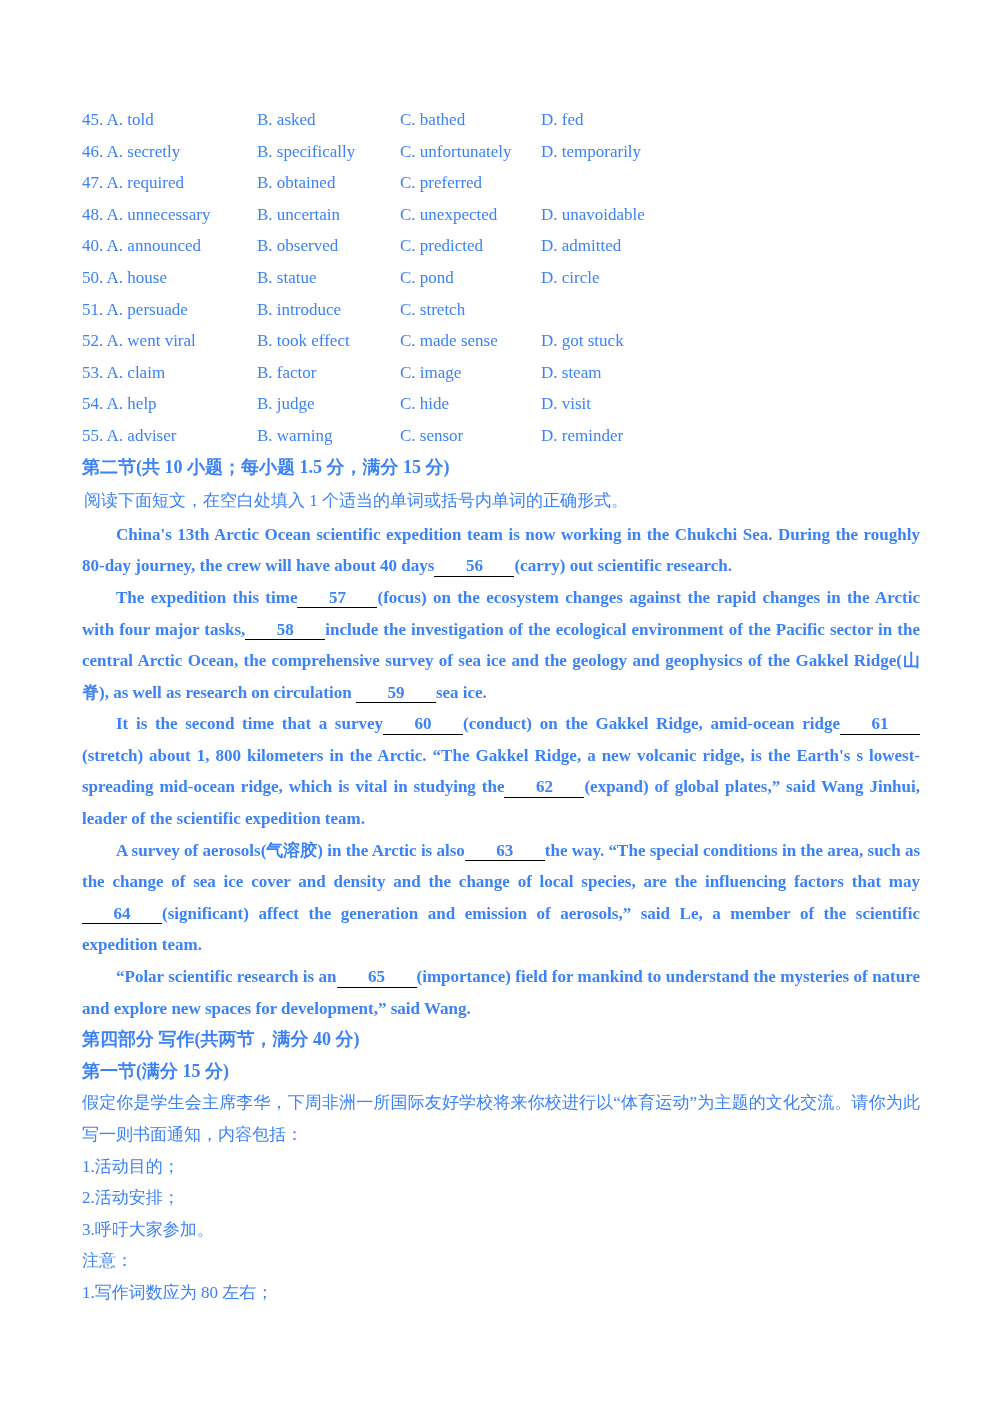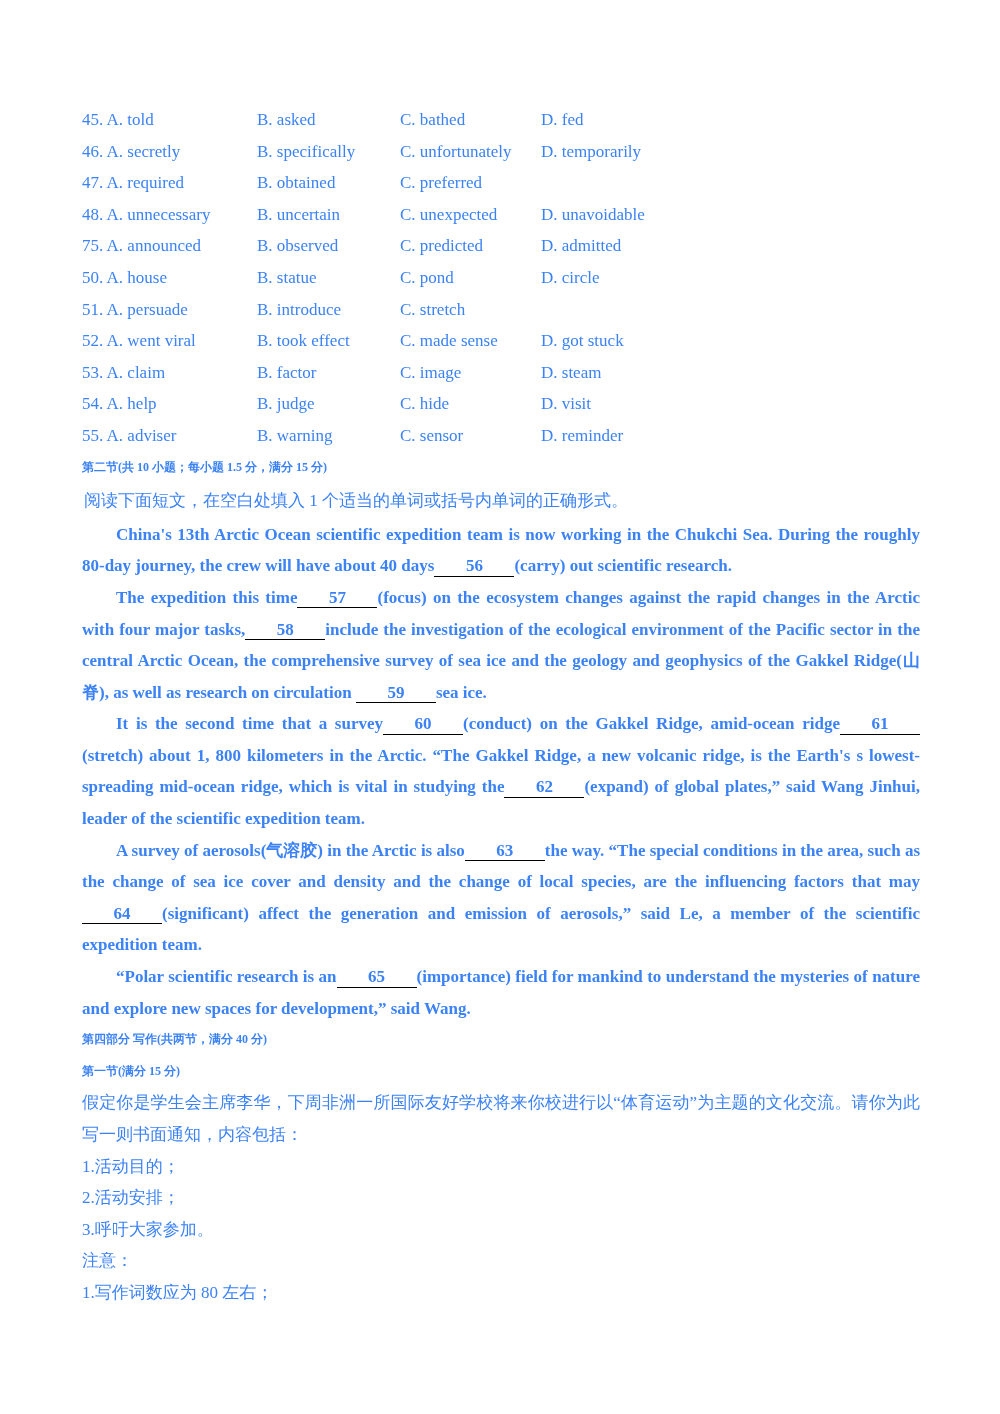--- a/index.html
+++ b/index.html
@@ -22,21 +22,21 @@
   }
   .opt-table { width: 100%; }
   .opt-row { display: flex; line-height: 31.6px; }
   .opt-cell { white-space: nowrap; }
   .opt-cell:nth-child(1) { width: 175px; }
   .opt-cell:nth-child(2) { width: 143px; }
   .opt-cell:nth-child(3) { width: 141px; }
   .opt-cell:nth-child(4) { flex: 1; }
   .sec-heading {
     margin: 0;
-    font-size: 12px;
+    font-size: 18px;
     font-weight: bold;
     line-height: 31.6px;
   }
   .instruction { margin: 2px; line-height: 31.6px; }
   .passage .para {
     margin: 0;
     text-align: justify;
     text-indent: 2em;
     line-height: 31.6px;
     font-weight: bold;
@@ -80,21 +80,21 @@
         <div class="opt-cell">B. obtained</div>
         <div class="opt-cell">C. preferred</div>
       </div>
       <div class="opt-row">
         <div class="opt-cell">48. A. unnecessary</div>
         <div class="opt-cell">B. uncertain</div>
         <div class="opt-cell">C. unexpected</div>
         <div class="opt-cell">D. unavoidable</div>
       </div>
       <div class="opt-row">
-        <div class="opt-cell">75. A. announced</div>
+        <div class="opt-cell">40. A. announced</div>
         <div class="opt-cell">B. observed</div>
         <div class="opt-cell">C. predicted</div>
         <div class="opt-cell">D. admitted</div>
       </div>
       <div class="opt-row">
         <div class="opt-cell">50. A. house</div>
         <div class="opt-cell">B. statue</div>
         <div class="opt-cell">C. pond</div>
         <div class="opt-cell">D. circle</div>
       </div>

